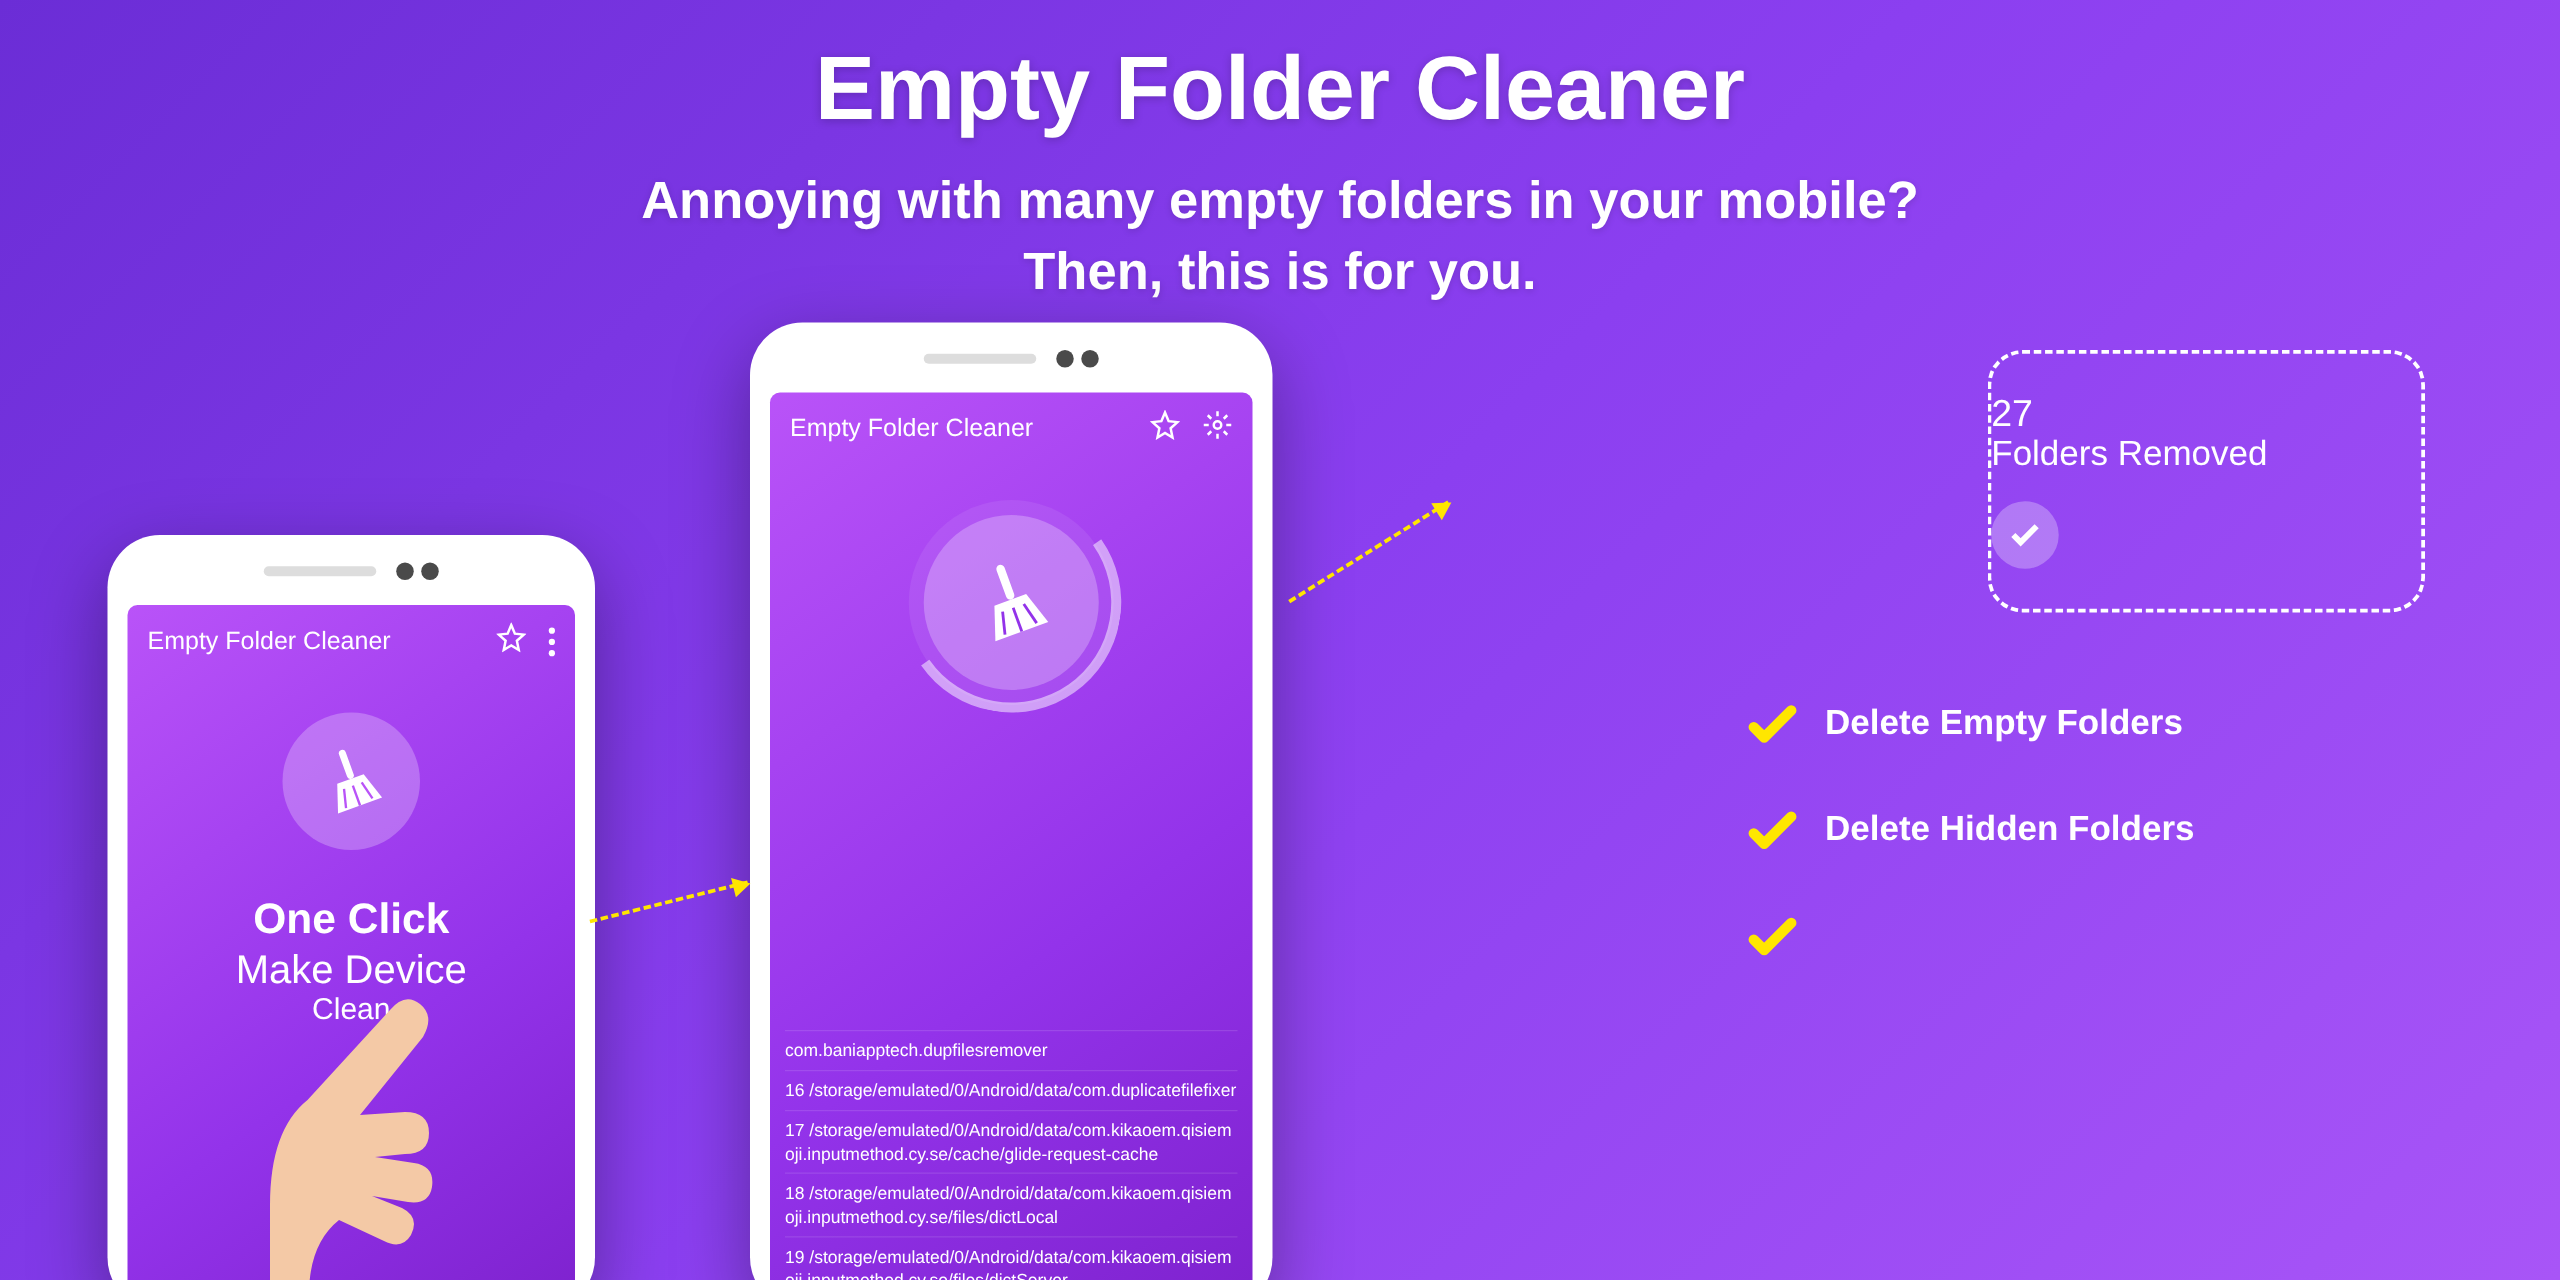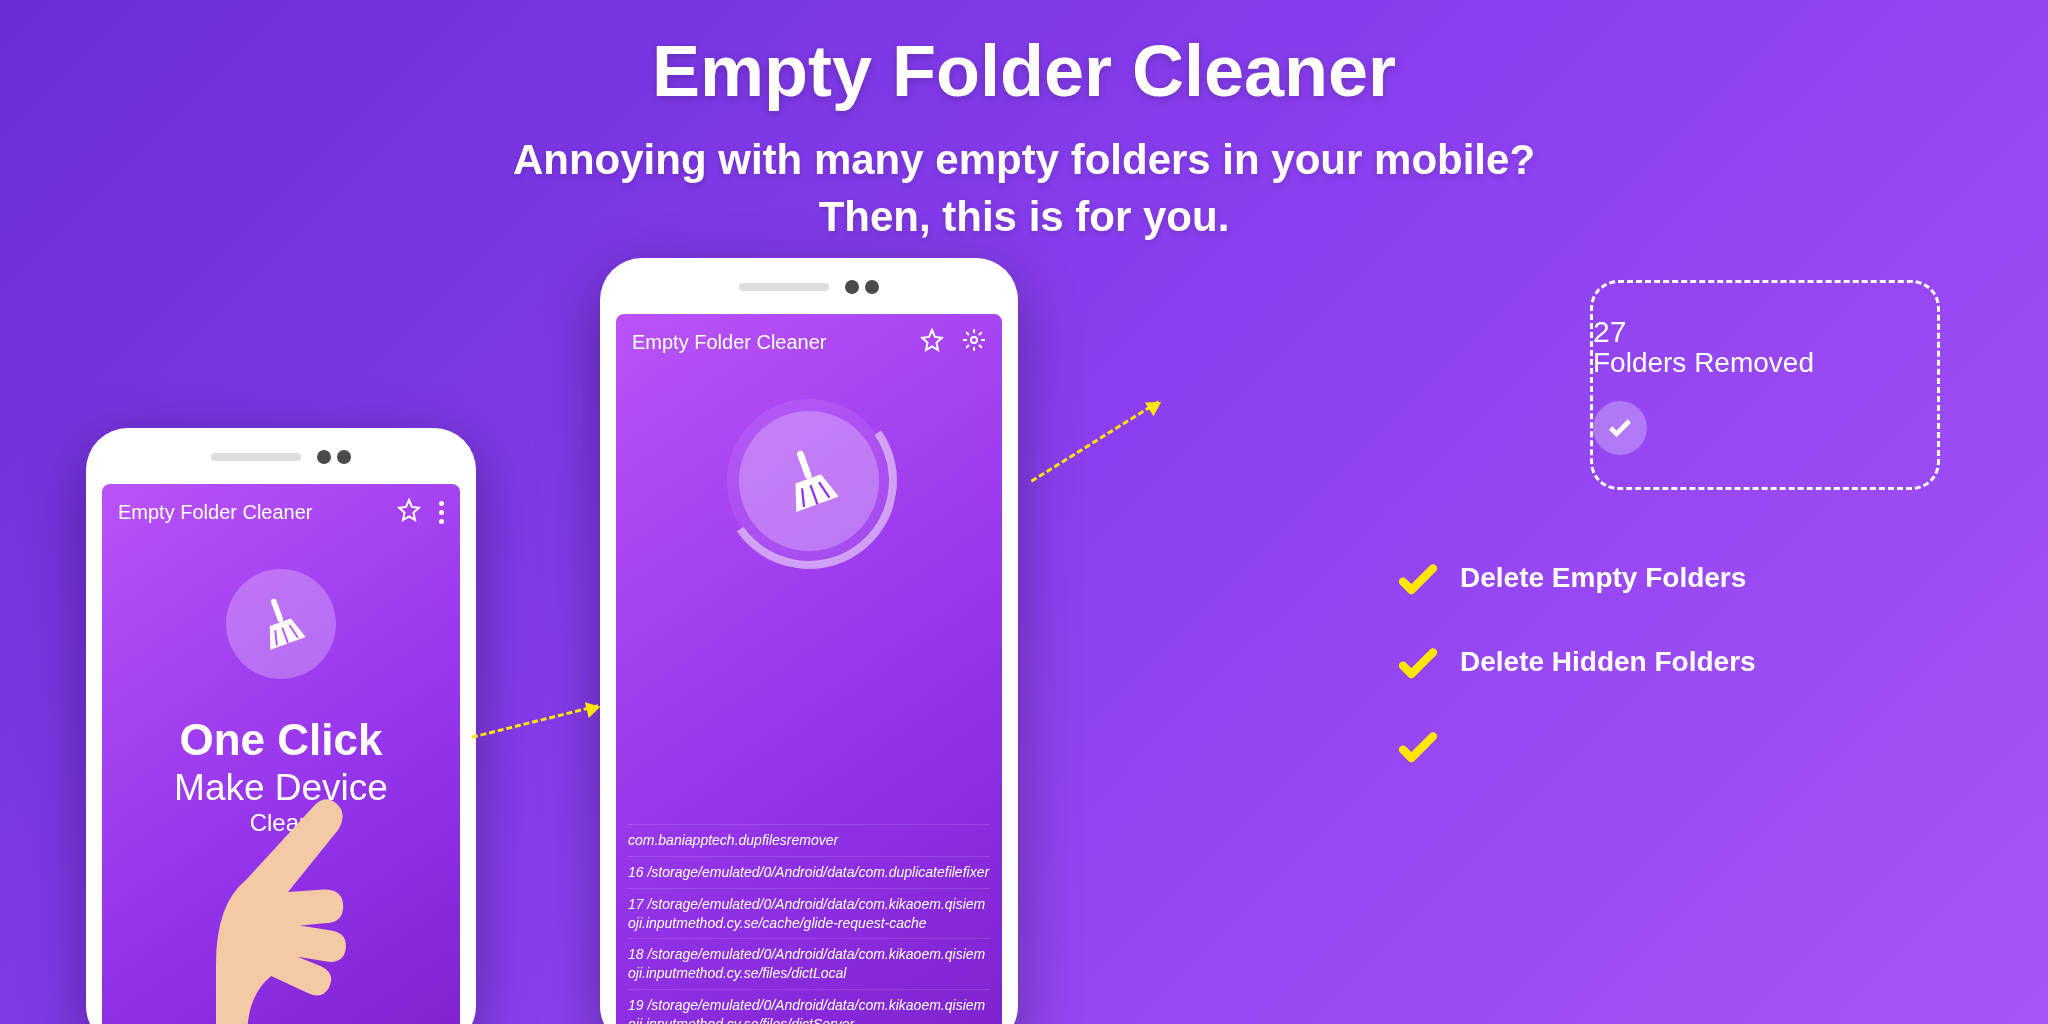--- a/index.html
+++ b/index.html
@@ -33,30 +33,30 @@
 
 
 .broom-wrap{position:relative;margin:40px auto 0;width:140px;height:140px;}
 .broom-circle{position:absolute;inset:0;border-radius:50%;background:rgba(255,255,255,.25);}
 .broom-ring{position:absolute;inset:-12px;border-radius:50%;background:rgba(255,255,255,.08);}
 .broom-arc{position:absolute;inset:-18px;border-radius:50%;border:8px solid transparent;border-bottom-color:rgba(255,255,255,.5);border-right-color:rgba(255,255,255,.5);transform:rotate(10deg);}
 .broom-svg{position:absolute;left:50%;top:50%;transform:translate(-50%,-50%) rotate(-20deg);}
 
 .phone-left .broom-wrap{width:110px;height:110px;margin-top:28px;}
 .phone-left .one-click{text-align:center;margin-top:36px;}
-.phone-left .one-click .l1{font-size:44px;font-weight:700;}
-.phone-left .one-click .l2{font-size:37px;font-weight:400;margin-top:2px;}
+.phone-left .one-click .l1{font-size:34px;font-weight:700;}
+.phone-left .one-click .l2{font-size:32px;font-weight:400;margin-top:2px;}
 .phone-left .one-click .l3{font-size:24px;font-weight:400;}
 
 
 .hand{position:absolute;left:48px;bottom:-36px;width:260px;height:360px;pointer-events:none;}
 
 
 .loglist{position:absolute;left:0;right:0;bottom:0;padding:0 12px 8px;font-size:14px;line-height:1.35;}
-.logitem{padding:6px 0;border-top:1px solid rgba(255,255,255,.12);word-break:break-all;font-style:italic;}
+.logitem{padding:6px 0;border-top:1px solid rgba(255,255,255,.12);word-break:break-all;}
 
 
 .result-box{position:absolute;right:108px;top:280px;width:350px;height:210px;border:3px dashed #fff;border-radius:28px;display:flex;flex-direction:column;align-items:flex-start;justify-content:center;}
 .result-box .num{font-size:30px;}
 .result-box .txt{font-size:28px;margin-top:-2px;}
 .result-box .check{margin-top:22px;width:54px;height:54px;border-radius:50%;background:rgba(255,255,255,.28);display:flex;align-items:center;justify-content:center;}
 .result-box .check svg{width:28px;height:28px;stroke:#fff;stroke-width:4;fill:none;}
 
 
 .features{position:absolute;right:90px;top:560px;width:560px;}

